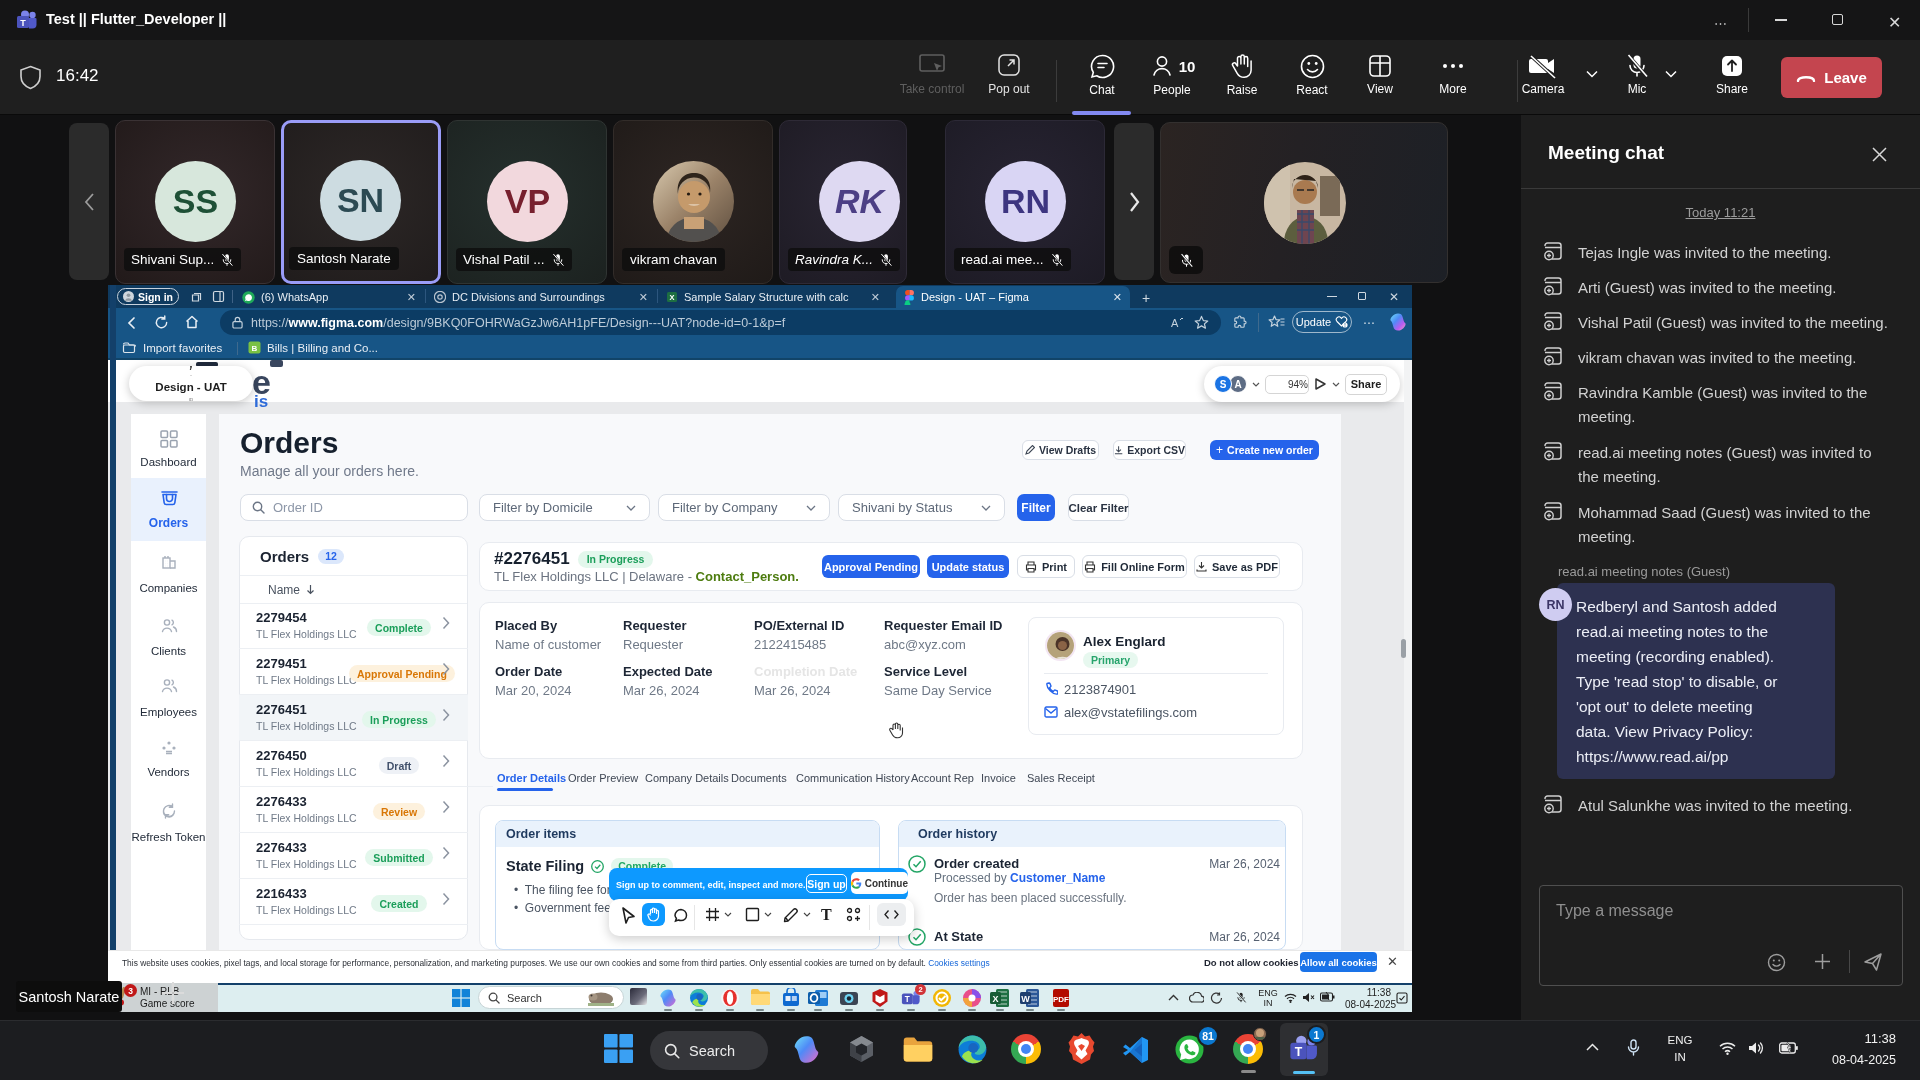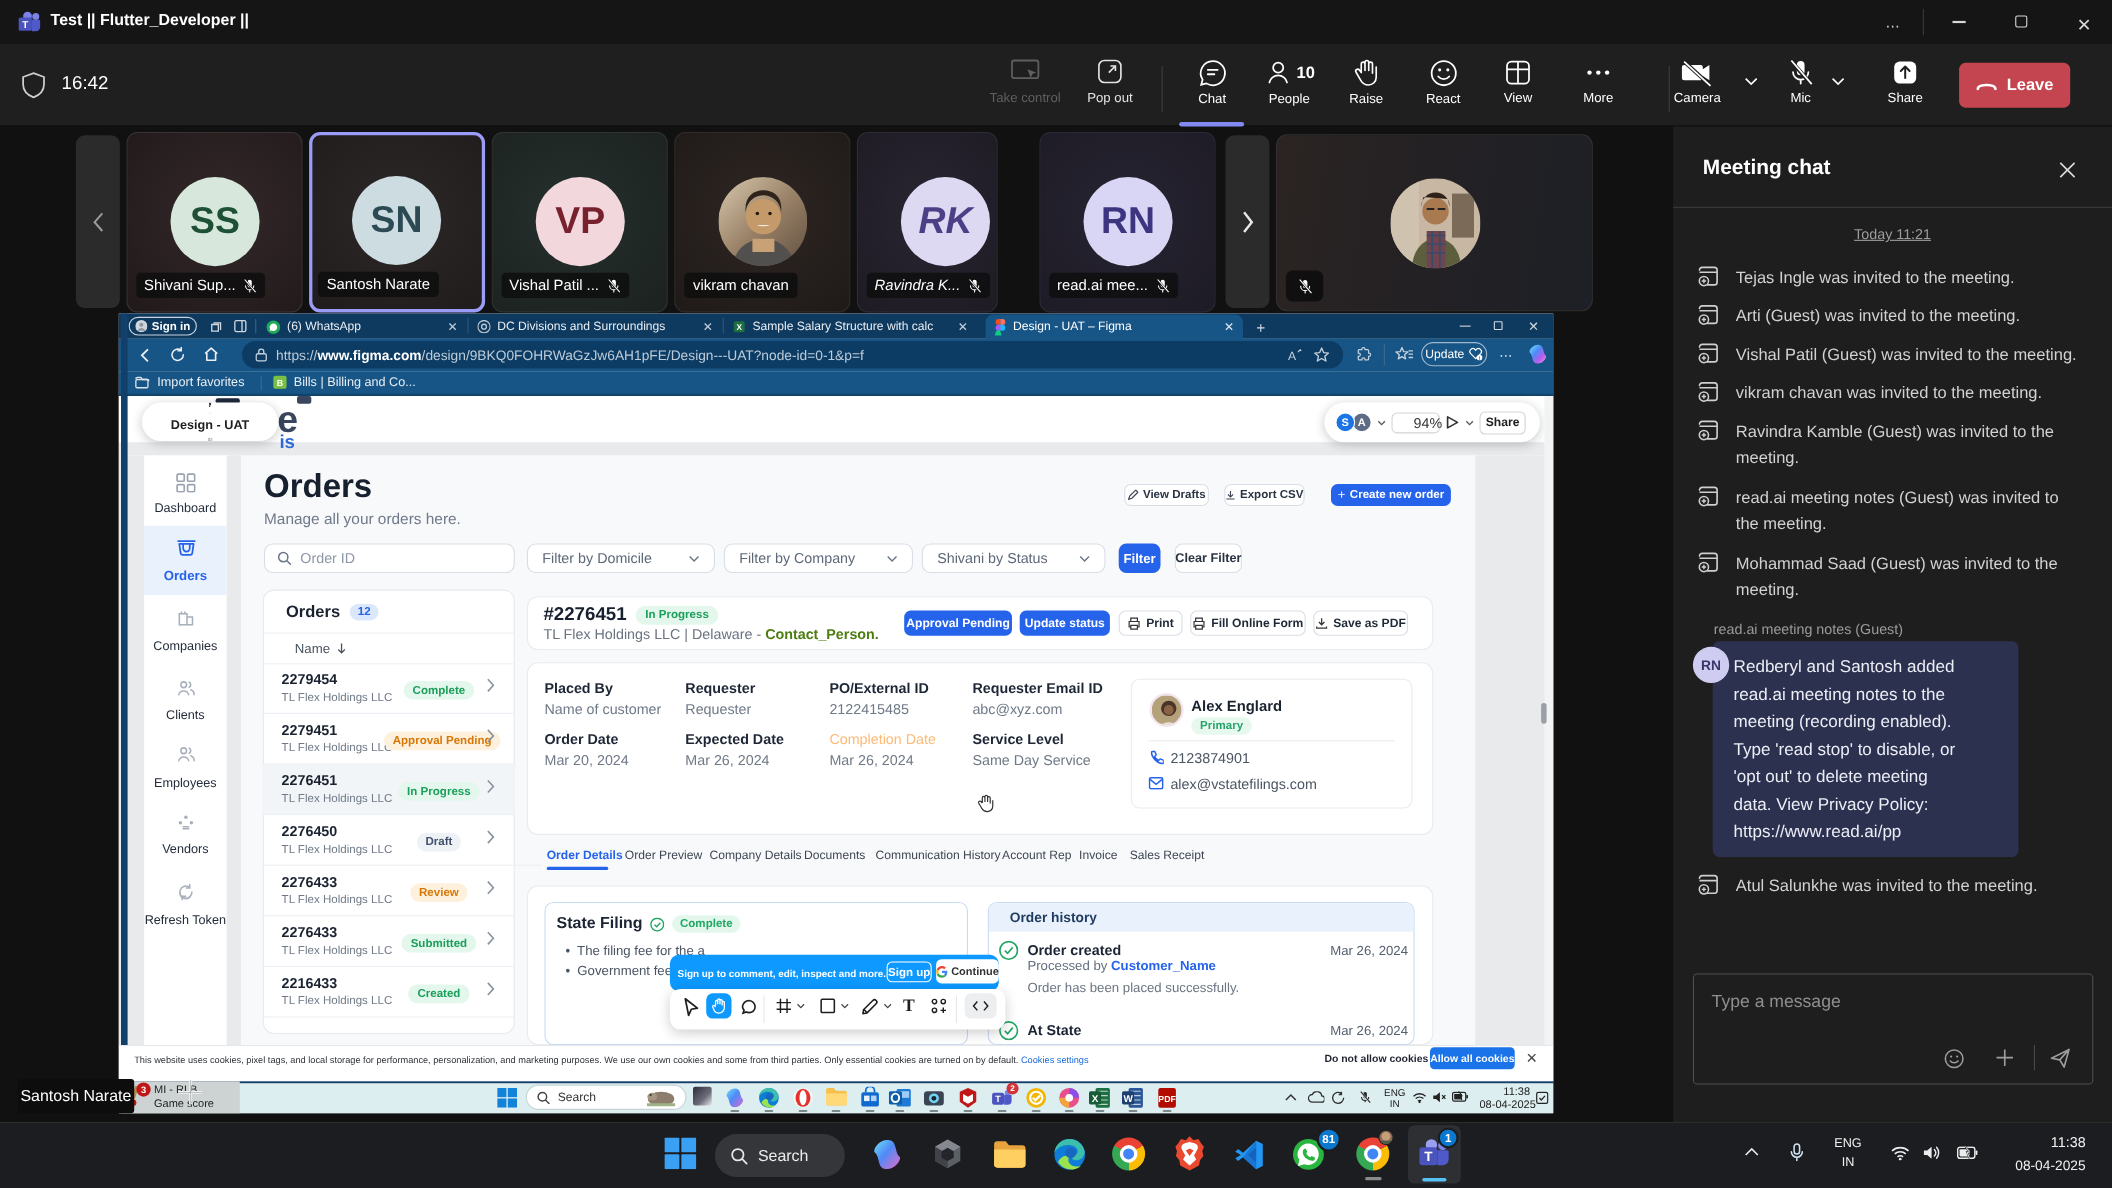--- a/index.html
+++ b/index.html
@@ -451,21 +451,21 @@
     </svg>
 </div>
 
 <div class="ab f" style="left:1204px;top:366px;width:196px;height:36px;background:#fff;border-radius:18px;box-shadow:0 2px 10px rgba(0,0,0,.22);padding:0 10px;gap:5px;">
 <div style="width:18px;height:18px;border-radius:50%;background:#1b74e4;color:#fff;font-size:10px;font-weight:700;display:flex;align-items:center;justify-content:center;border:1.5px solid #fff;z-index:2;">S</div>
 <div style="width:18px;height:18px;border-radius:50%;background:#5d6c84;color:#fff;font-size:10px;font-weight:700;display:flex;align-items:center;justify-content:center;border:1.5px solid #fff;margin-left:-8px;">A</div>
 <svg width="8" height="5" viewBox="0 0 8 5">
       <path d="M1 1 4 4 7 1" fill="none" stroke="#555" stroke-width="1.2"></path>
     </svg>
 <div class="f" style="width:44px;height:19px;border:1px solid #d5d5d5;border-radius:5px;justify-content:center;gap:3px;">
-      <span style="font-size:13px;color:#333;padding-left:25px;">94%</span>
+      <span style="font-size:10px;color:#333;padding-left:25px;">94%</span>
       <svg width="7" height="4" viewBox="0 0 8 5">
         <path d="M1 1 4 4 7 1" fill="none" stroke="#555" stroke-width="1.2"></path>
       </svg>
     </div>
 <svg width="13" height="14" viewBox="0 0 13 14">
       <path d="M2 2 11 7 2 12z" fill="none" stroke="#333" stroke-width="1.5" stroke-linejoin="round"></path>
     </svg>
 <svg width="8" height="5" viewBox="0 0 8 5">
       <path d="M1 1 4 4 7 1" fill="none" stroke="#555" stroke-width="1.2"></path>
     </svg>
@@ -705,21 +705,21 @@
 <div class="ab" style="left:495px;top:618px;font-size:13px;font-weight:700;color:#1d2635;">Placed By</div>
 <div class="ab" style="left:623px;top:618px;font-size:13px;font-weight:700;color:#1d2635;">Requester</div>
 <div class="ab" style="left:754px;top:618px;font-size:13px;font-weight:700;color:#1d2635;">PO/External ID</div>
 <div class="ab" style="left:884px;top:618px;font-size:13px;font-weight:700;color:#1d2635;">Requester Email ID</div>
 <div class="ab" style="left:495px;top:637px;font-size:13px;color:#6f7987;">Name of customer</div>
 <div class="ab" style="left:623px;top:637px;font-size:13px;color:#6f7987;">Requester</div>
 <div class="ab" style="left:754px;top:637px;font-size:13px;color:#6f7987;">2122415485</div>
 <div class="ab" style="left:884px;top:637px;font-size:13px;color:#6f7987;">abc@xyz.com</div>
 <div class="ab" style="left:495px;top:664px;font-size:13px;font-weight:700;color:#1d2635;">Order Date</div>
 <div class="ab" style="left:623px;top:664px;font-size:13px;font-weight:700;color:#1d2635;">Expected Date</div>
-<div class="ab" style="left:754px;top:664px;font-size:13px;font-weight:400;color:#fdba74;">Completion Date</div>
+<div class="ab" style="left:754px;top:664px;font-size:13px;font-weight:700;color:#e5e5e5;">Completion Date</div>
 <div class="ab" style="left:884px;top:664px;font-size:13px;font-weight:700;color:#1d2635;">Service Level</div>
 <div class="ab" style="left:495px;top:683px;font-size:13px;color:#6f7987;">Mar 20, 2024</div>
 <div class="ab" style="left:623px;top:683px;font-size:13px;color:#6f7987;">Mar 26, 2024</div>
 <div class="ab" style="left:754px;top:683px;font-size:13px;color:#6f7987;">Mar 26, 2024</div>
 <div class="ab" style="left:884px;top:683px;font-size:13px;color:#6f7987;">Same Day Service</div>
 
 <div class="ab" style="left:1028px;top:617px;width:256px;height:118px;background:#fff;border:1px solid #e8ebf0;border-radius:8px;"></div>
 <div class="ab" style="left:1045px;top:630px;width:31px;height:31px;border-radius:50%;overflow:hidden;border:2px solid #f3e6f3;">
 <svg width="31" height="31" viewBox="0 0 31 31">
       <rect width="31" height="31" fill="#b5a27a"></rect>
@@ -755,20 +755,23 @@
 <div class="ab" style="left:645px;top:772px;font-size:11px;color:#3f4754;">Company Details</div>
 <div class="ab" style="left:731px;top:772px;font-size:11px;color:#3f4754;">Documents</div>
 <div class="ab" style="left:796px;top:772px;font-size:11px;color:#3f4754;">Communication History</div>
 <div class="ab" style="left:911px;top:772px;font-size:11px;color:#3f4754;">Account Rep</div>
 <div class="ab" style="left:981px;top:772px;font-size:11px;color:#3f4754;">Invoice</div>
 <div class="ab" style="left:1027px;top:772px;font-size:11px;color:#3f4754;">Sales Receipt</div>
 <div class="ab" style="left:497px;top:788px;width:56px;height:3px;background:#2563eb;border-radius:2px;"></div>
 
 <div class="ab" style="left:479px;top:805px;width:824px;height:145px;background:#fff;border:1px solid #e8ebf0;border-radius:10px;"></div>
 <div class="ab" style="left:495px;top:820px;width:385px;height:130px;background:#fff;border:1px solid #c7dcf3;border-radius:8px;overflow:hidden;">
+<div style="height:26px;background:#e9f2fc;display:flex;align-items:center;padding-left:10px;">
+      <span style="font-size:12.5px;font-weight:700;color:#1f3a5f;">Order items</span>
+    </div>
 <div class="f" style="margin:11px 0 0 10px;gap:7px;">
 <span style="font-size:14.5px;font-weight:700;color:#1b2433;">State Filing</span>
 <svg width="13" height="13" viewBox="0 0 13 13">
         <circle cx="6.5" cy="6.5" r="5.8" fill="none" stroke="#22a565" stroke-width="1.3"></circle>
         <path d="M4 6.6 6 8.5 9.3 4.8" fill="none" stroke="#22a565" stroke-width="1.3"></path>
       </svg>
 <span style="background:#e3f7ec;color:#1fa864;font-size:10.5px;font-weight:700;border-radius:8px;padding:2px 7px;">Complete</span>
     </div>
 <div style="margin:9px 0 0 18px;font-size:12px;color:#4a5462;">•&nbsp; The filing fee for the a</div>
 <div style="margin:4px 0 0 18px;font-size:12px;color:#4a5462;">•&nbsp; Government fee</div>

